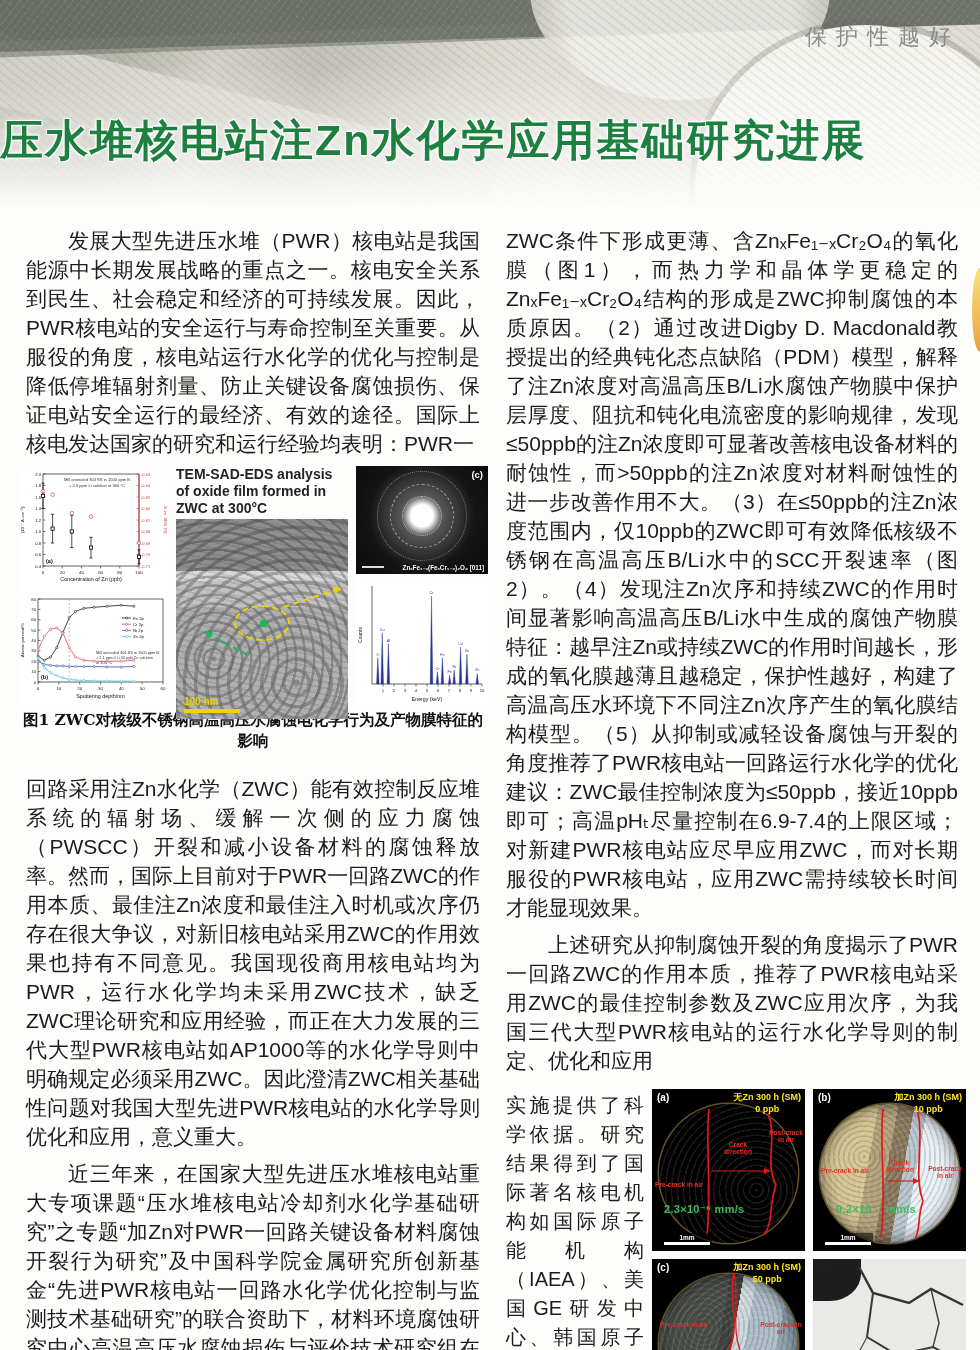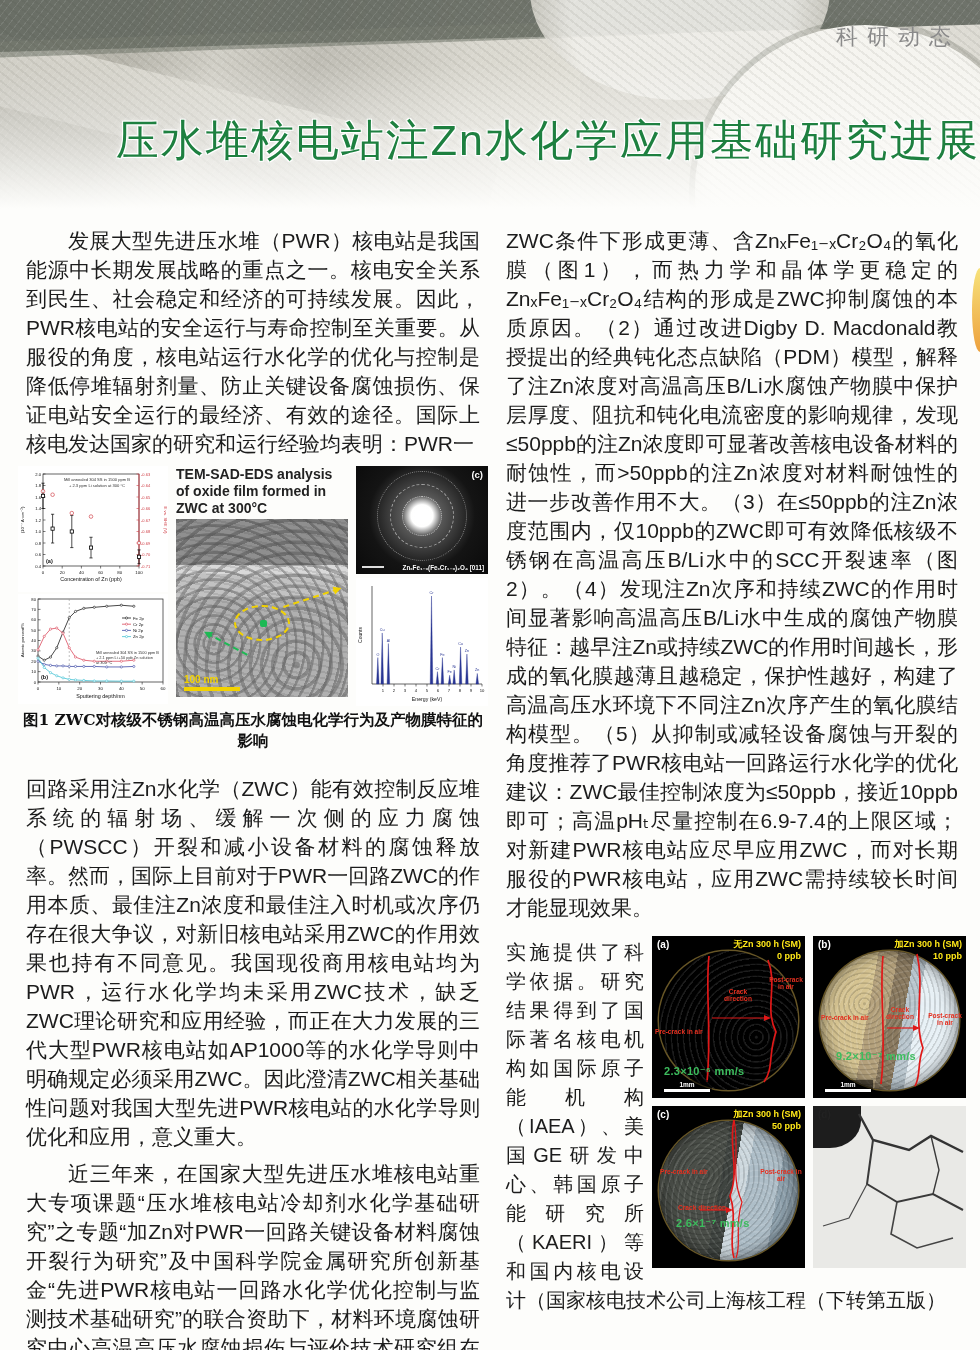--- a/index.html
+++ b/index.html
@@ -16,38 +16,38 @@
   .photo .tank1{position:absolute;right:-55px;top:25px;width:340px;height:330px;border-radius:50%;
       background:radial-gradient(circle at 46% 38%,#f5f4ef 0 52%,#dddbd2 66%,#bfbdb3 78%,#a9a79d 100%);
       box-shadow:0 0 0 6px rgba(90,95,85,.25);}
   .photo .tank2{position:absolute;right:150px;top:-120px;width:300px;height:220px;border-radius:50%;
       background:radial-gradient(circle at 50% 60%,#efeee9 0 55%,#cfcdc4 75%,#b2b0a6 100%);opacity:.9;}
   .photo .speckle{position:absolute;inset:0;opacity:.25;
       background:repeating-linear-gradient(38deg,rgba(70,70,60,.35) 0 2px,transparent 2px 7px),
                  repeating-linear-gradient(-52deg,rgba(255,255,255,.4) 0 1px,transparent 1px 6px);}
   .photo .fade{position:absolute;inset:0;background:linear-gradient(to bottom,rgba(253,253,251,.05) 30%,rgba(253,253,251,.55) 68%,#fdfdfb 97%);}
   .tagline{position:absolute;top:22px;right:20px;z-index:6;color:#8a8a8a;font-size:22px;letter-spacing:9px;}
-  .main-title{position:absolute;top:112px;left:0;width:100%;z-index:6;text-align:right;
-      color:#1e8040;font-size:43px;font-weight:normal;letter-spacing:2px;
+  .main-title{position:absolute;top:112px;left:0;width:100%;z-index:6;text-align:left;
+      color:#1e8040;font-size:43px;font-weight:bold;letter-spacing:2px;
       text-shadow:-1px -1px 0 #fff,1px -1px 0 #fff,-1px 1px 0 #fff,1px 1px 0 #fff,0 0 6px rgba(255,255,255,.9);}
   .edge-flare{position:absolute;right:0;top:268px;width:8px;height:84px;z-index:5;
       background:linear-gradient(to bottom,#f7e27a,#eda13e);border-radius:100% 0 0 100%/50%;}
   
   .col{position:absolute;top:218px;color:#1c1c1c;}
   .col-left{left:18px;width:470px;}
   .col-right{left:498px;width:468px;}
   .para{font-size:21px;line-height:29px;text-align:justify;text-justify:inter-ideograph;margin:8px;}
   .indent{text-indent:2em;}
   
   .fig1{margin:4px 0 0 0;height:236px;display:flex;gap:8px;}
   .fig1 .chart-col{width:150px;display:flex;flex-direction:column;gap:2px;}
   .fig1 svg{display:block;background:#fff;}
   .tem-col{width:172px;}
   .tem-head{font-size:14px;font-weight:bold;color:#222;line-height:1.2;}
-  .tem-img{position:relative;height:178px;margin-top:3px;background:
+  .tem-img{position:relative;height:200px;margin-top:3px;background:
       linear-gradient(to bottom,#8f8f8f 0 26%,#d9d9d9 26% 31%,#c2c2c2 31% 44%,#b0b0b0 44% 100%);overflow:hidden;}
   .tem-img .tex{position:absolute;inset:0;opacity:.5;background:
       repeating-radial-gradient(circle at 22% 70%,rgba(30,30,30,.55) 0 2px,transparent 3px 9px),
       repeating-radial-gradient(circle at 70% 82%,rgba(20,20,20,.5) 0 3px,transparent 4px 11px),
       repeating-linear-gradient(12deg,rgba(60,60,60,.25) 0 2px,transparent 2px 6px);}
   .tem-ellipse{position:absolute;left:58px;top:86px;width:52px;height:32px;border:2px dashed #f2d200;border-radius:50%;}
   .tem-dot{position:absolute;left:24px;top:13px;width:7px;height:7px;background:#1db954;border-radius:2px;}
   .arrow-y{position:absolute;left:106px;top:78px;width:58px;border-top:2px dashed #f2d200;transform:rotate(-18deg);}
   .arrow-y:after{content:"";position:absolute;right:-3px;top:-5px;border-left:8px solid #f2d200;border-top:4px solid transparent;border-bottom:4px solid transparent;}
   .arrow-g{position:absolute;left:28px;top:124px;width:46px;border-top:2px dashed #1db954;transform:rotate(28deg);}
@@ -75,21 +75,21 @@
   .disc{position:absolute;left:7px;top:15px;width:139px;height:139px;border-radius:50%;
       box-shadow:0 0 0 1.5px rgba(185,155,70,.55),inset 0 0 16px rgba(0,0,0,.6);}
   .disc:after{content:"";position:absolute;inset:0;border-radius:50%;opacity:.45;background:
       repeating-radial-gradient(circle at 32% 38%,rgba(0,0,0,.3) 0 1px,transparent 2px 5px),
       repeating-radial-gradient(circle at 70% 62%,rgba(255,255,255,.25) 0 1px,transparent 2px 6px);}
   .disc-a{background:linear-gradient(100deg,#c9b88f 0 30%,#a89а7b 30% 36%,#8d8166 36% 44%,#66634f 44% 62%,#9aa7b0 62% 70%,#dce9f1 70% 86%,#eef5f9 100%);}
   .disc-b{background:linear-gradient(100deg,#d6c492 0 36%,#b4a17c 36% 48%,#8a7a60 48% 58%,#b9c6ce 58% 66%,#e8f1f6 66% 100%);}
   .disc-c{background:linear-gradient(100deg,#5a5e56 0 10%,#4a4e48 10% 44%,#3f4440 44% 52%,#cdd8de 52% 60%,#aebec8 60% 80%,#8fa2ae 80% 100%);}
   .crack-svg{position:absolute;left:0;top:0;}
   .f2tag{position:absolute;top:3px;left:5px;color:#fff;font-weight:bold;font-size:10px;z-index:3;}
-  .f2cond{position:absolute;top:3px;right:4px;z-index:3;text-align:right;color:#ffe818;font-weight:bold;font-size:9px;line-height:1.3;}
+  .f2cond{position:absolute;top:3px;right:4px;z-index:3;text-align:center;color:#ffe818;font-weight:bold;font-size:9px;line-height:1.3;}
   .f2lbl{position:absolute;z-index:3;color:#e53020;font-weight:bold;font-size:6.6px;}
   .f2rate{position:absolute;z-index:3;color:#3dbd5e;font-weight:bold;font-size:11px;letter-spacing:.3px;}
   .f2scale{position:absolute;z-index:3;left:10px;bottom:5px;width:46px;text-align:center;color:#fff;font-size:6.5px;font-weight:bold;
       background:rgba(0,0,0,.55);padding:1px 2px;}
   .f2scale .bar{height:3px;background:#fff;margin-top:1px;}
   .blob{position:absolute;left:0;top:0;width:48px;height:42px;background:#1d1d1d;border-radius:0 0 65% 0;}
 </style>
 </head>
 <body>
 
@@ -98,21 +98,21 @@
   <div class="photo">
     <div class="slope"></div>
     <div class="road"></div>
     <div class="band-top"></div>
     <div class="band-top2"></div>
     <div class="tank2"></div>
     <div class="tank1"></div>
     <div class="speckle"></div>
     <div class="fade"></div>
   </div>
-  <div class="tagline">科研动态</div>
+  <div class="tagline">保护性越好</div>
   <div class="main-title">压水堆核电站注Zn水化学应用基础研究进展</div>
   <div class="edge-flare"></div>
 
   <div class="col col-left">
     <p class="para indent">发展大型先进压水堆（PWR）核电站是我国能源中长期发展战略的重点之一。核电安全关系到民生、社会稳定和经济的可持续发展。因此，PWR核电站的安全运行与寿命控制至关重要。从服役的角度，核电站运行水化学的优化与控制是降低停堆辐射剂量、防止关键设备腐蚀损伤、保证电站安全运行的最经济、有效的途径。国际上核电发达国家的研究和运行经验均表明：PWR一</p>
 
     <div class="fig1">
       <div class="chart-col">
         <div id="chartA">
             <svg width="100%" viewBox="0 0 150 126">
@@ -385,20 +385,21 @@
       </div>
     </div>
     <div class="fig-caption">图1 ZWC对核级不锈钢高温高压水腐蚀电化学行为及产物膜特征的影响</div>
 
     <p class="para">回路采用注Zn水化学（ZWC）能有效控制反应堆系统的辐射场、缓解一次侧的应力腐蚀（PWSCC）开裂和减小设备材料的腐蚀释放率。然而，国际上目前对于PWR一回路ZWC的作用本质、最佳注Zn浓度和最佳注入时机或次序仍存在很大争议，对新旧核电站采用ZWC的作用效果也持有不同意见。我国现役商用核电站均为PWR，运行水化学均未采用ZWC技术，缺乏ZWC理论研究和应用经验，而正在大力发展的三代大型PWR核电站如AP1000等的水化学导则中明确规定必须采用ZWC。因此澄清ZWC相关基础性问题对我国大型先进PWR核电站的水化学导则优化和应用，意义重大。</p>
     <p class="para indent">近三年来，在国家大型先进压水堆核电站重大专项课题“压水堆核电站冷却剂水化学基础研究”之专题“加Zn对PWR一回路关键设备材料腐蚀开裂行为研究”及中国科学院金属研究所创新基金“先进PWR核电站一回路水化学优化控制与监测技术基础研究”的联合资助下，材料环境腐蚀研究中心高温高压水腐蚀损伤与评价技术研究组在ZWC的应用基础研究方面取得了显著进展，主要包括：（1）澄清了国产核级不锈钢和镍基合金在正常和非正常ZWC工况条件下的电化学腐蚀热力学和动力学规律，揭示了ZWC与高温高压B/Li水中钝化膜/腐蚀产物膜生长机理的关系：发现</p>
   </div>
 
   <div class="col col-right">
     <p class="para">ZWC条件下形成更薄、含ZnₓFe₁₋ₓCr₂O₄的氧化膜（图1），而热力学和晶体学更稳定的ZnₓFe₁₋ₓCr₂O₄结构的形成是ZWC抑制腐蚀的本质原因。（2）通过改进Digby D. Macdonald教授提出的经典钝化态点缺陷（PDM）模型，解释了注Zn浓度对高温高压B/Li水腐蚀产物膜中保护层厚度、阻抗和钝化电流密度的影响规律，发现≤50ppb的注Zn浓度即可显著改善核电设备材料的耐蚀性，而&gt;50ppb的注Zn浓度对材料耐蚀性的进一步改善作用不大。（3）在≤50ppb的注Zn浓度范围内，仅10ppb的ZWC即可有效降低核级不锈钢在高温高压B/Li水中的SCC开裂速率（图2）。（4）发现注Zn次序和持续ZWC的作用时间显著影响高温高压B/Li水中生成的腐蚀产物膜特征：越早注Zn或持续ZWC的作用时间越长，形成的氧化膜越薄且越稳定，保护性越好，构建了高温高压水环境下不同注Zn次序产生的氧化膜结构模型。（5）从抑制或减轻设备腐蚀与开裂的角度推荐了PWR核电站一回路运行水化学的优化建议：ZWC最佳控制浓度为≤50ppb，接近10ppb即可；高温pHₜ尽量控制在6.9-7.4的上限区域；对新建PWR核电站应尽早应用ZWC，而对长期服役的PWR核电站，应用ZWC需持续较长时间才能显现效果。</p>
+    <p class="para indent">上述研究从抑制腐蚀开裂的角度揭示了PWR一回路ZWC的作用本质，推荐了PWR核电站采用ZWC的最佳控制参数及ZWC应用次序，为我国三代大型PWR核电站的运行水化学导则的制定、优化和应用</p>
 
     <div class="wrap-block">
       <div class="fig2">
         <div class="fig2-grid">
 
           <div class="f2p">
             <div class="disc disc-a"></div>
             <svg class="crack-svg" width="153" height="162">
               <path d="M57,20 C53,55 60,95 55,146" stroke="#e01818" stroke-width="1.7" fill="none"></path>
               <path d="M116,24 C126,50 112,72 124,96 C116,118 122,132 112,146" stroke="#e01818" stroke-width="1.7" fill="none"></path>
@@ -406,21 +407,21 @@
               <path d="M112,79 L119,82 L112,85 Z" fill="#e01818"></path>
             </svg>
             <div class="f2tag">(a)</div>
             <div class="f2cond">
               <div>无Zn 300 h (SM)</div>
               <div>0 ppb</div>
             </div>
             <div class="f2lbl" style="left:3px;top:92px;width:52px;">Pre-crack in air</div>
             <div class="f2lbl" style="left:63px;top:52px;width:46px;text-align:center;">Crack direction</div>
             <div class="f2lbl" style="right:2px;top:40px;width:34px;text-align:center;">Post-crack in air</div>
-            <div class="f2rate" style="left:12px;bottom:20px;">2.3×10⁻⁶ mm/s</div>
+            <div class="f2rate" style="left:12px;bottom:35px;">2.3×10⁻⁶ mm/s</div>
             <div class="f2scale">
               <span>1mm</span>
               <div class="bar"></div>
             </div>
           </div>
 
           <div class="f2p">
             <div class="disc disc-b"></div>
             <svg class="crack-svg" width="153" height="162">
               <path d="M70,20 C66,60 74,100 68,148" stroke="#e01818" stroke-width="1.7" fill="none"></path>

